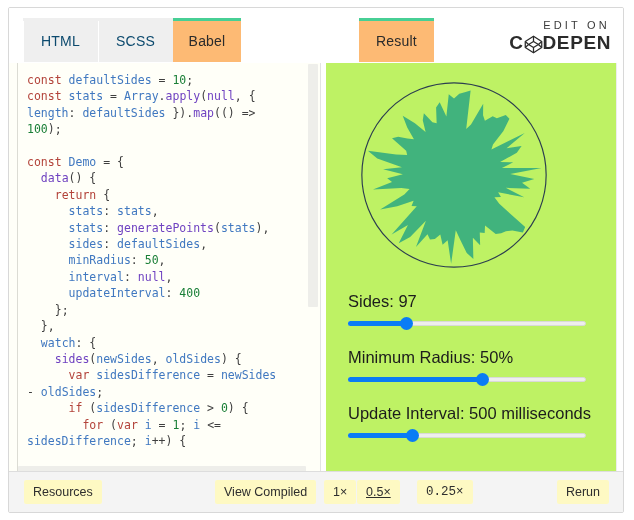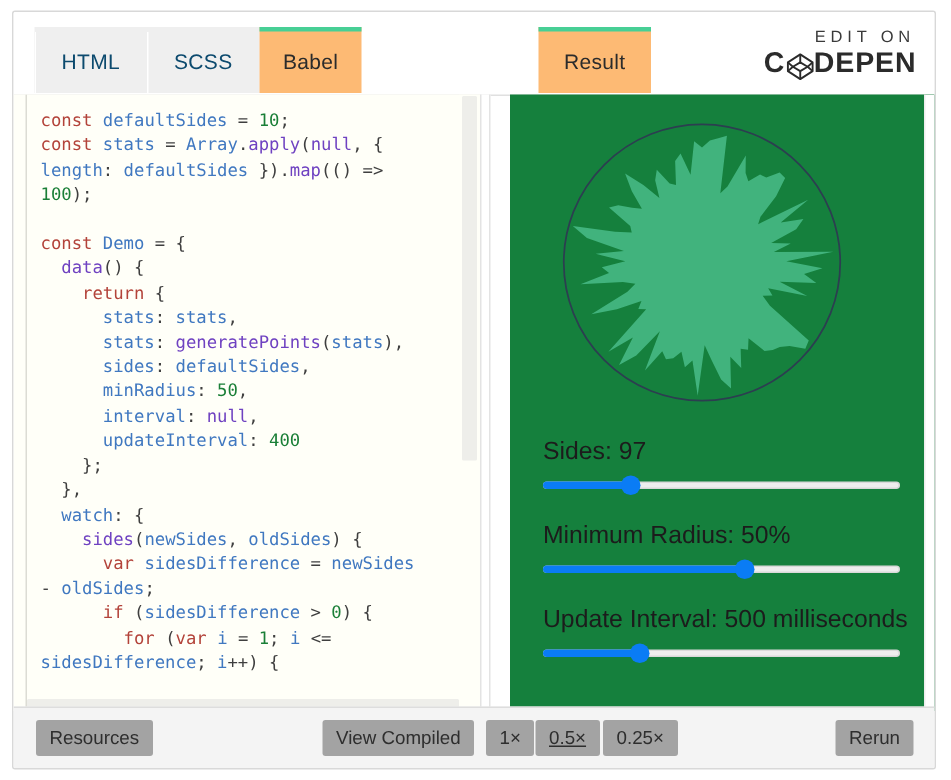--- a/index.html
+++ b/index.html
@@ -182,25 +182,25 @@
     height: 411px;
     background: #ffffff;
     border-left: 1px solid #e3e3e3;
     border-right: 1px solid #e3e3e3;
     cursor: col-resize;
   }
 
   
   .result {
     position: absolute;
-    left: 331px;
+    left: 317px;
     top: 55px;
     right: 0;
     height: 411px;
-    background: #15803d;
+    background: #bef264;
     overflow: hidden;
   }
   .result-inner {
     position: absolute;
     left: 0; top: 0;
     width: 283px;
     height: 411px;
   }
 
   .burst-wrap {
@@ -271,37 +271,37 @@
     width: 100%;
     height: 40px;
     background: #f4f4f4;
     border-top: 1px solid #dddddd;
   }
   .fbtn {
     position: absolute;
     top: 8px;
     height: 24px;
     box-sizing: border-box;
-    background: #a3a3a3;
+    background: #fef9c3;
     border: none;
     border-radius: 2px;
     color: #2e2e2e;
     font-family: "Liberation Sans", sans-serif;
     font-size: 12.5px;
     line-height: 24px;
     text-align: right;
     cursor: pointer;
     padding: 0 9px;
     white-space: nowrap;
   }
   #btn-resources     { left: 15px; }
   #btn-view-compiled { left: 206px; }
   #btn-zoom-1        { left: 315px; }
   #btn-zoom-05       { left: 348px; text-decoration: underline; }
-  #btn-zoom-025      { left: 393px; }
+  #btn-zoom-025      { left: 408px; font-family: Liberation Mono, monospace; }
   #btn-rerun         { right: 14px; }
 </style>
 </head>
 <body>
 
 <div id="app">
   <div class="pen-frame">
 
     <div class="tabbar">
       <button class="tab sep" id="tab-html">HTML</button>

